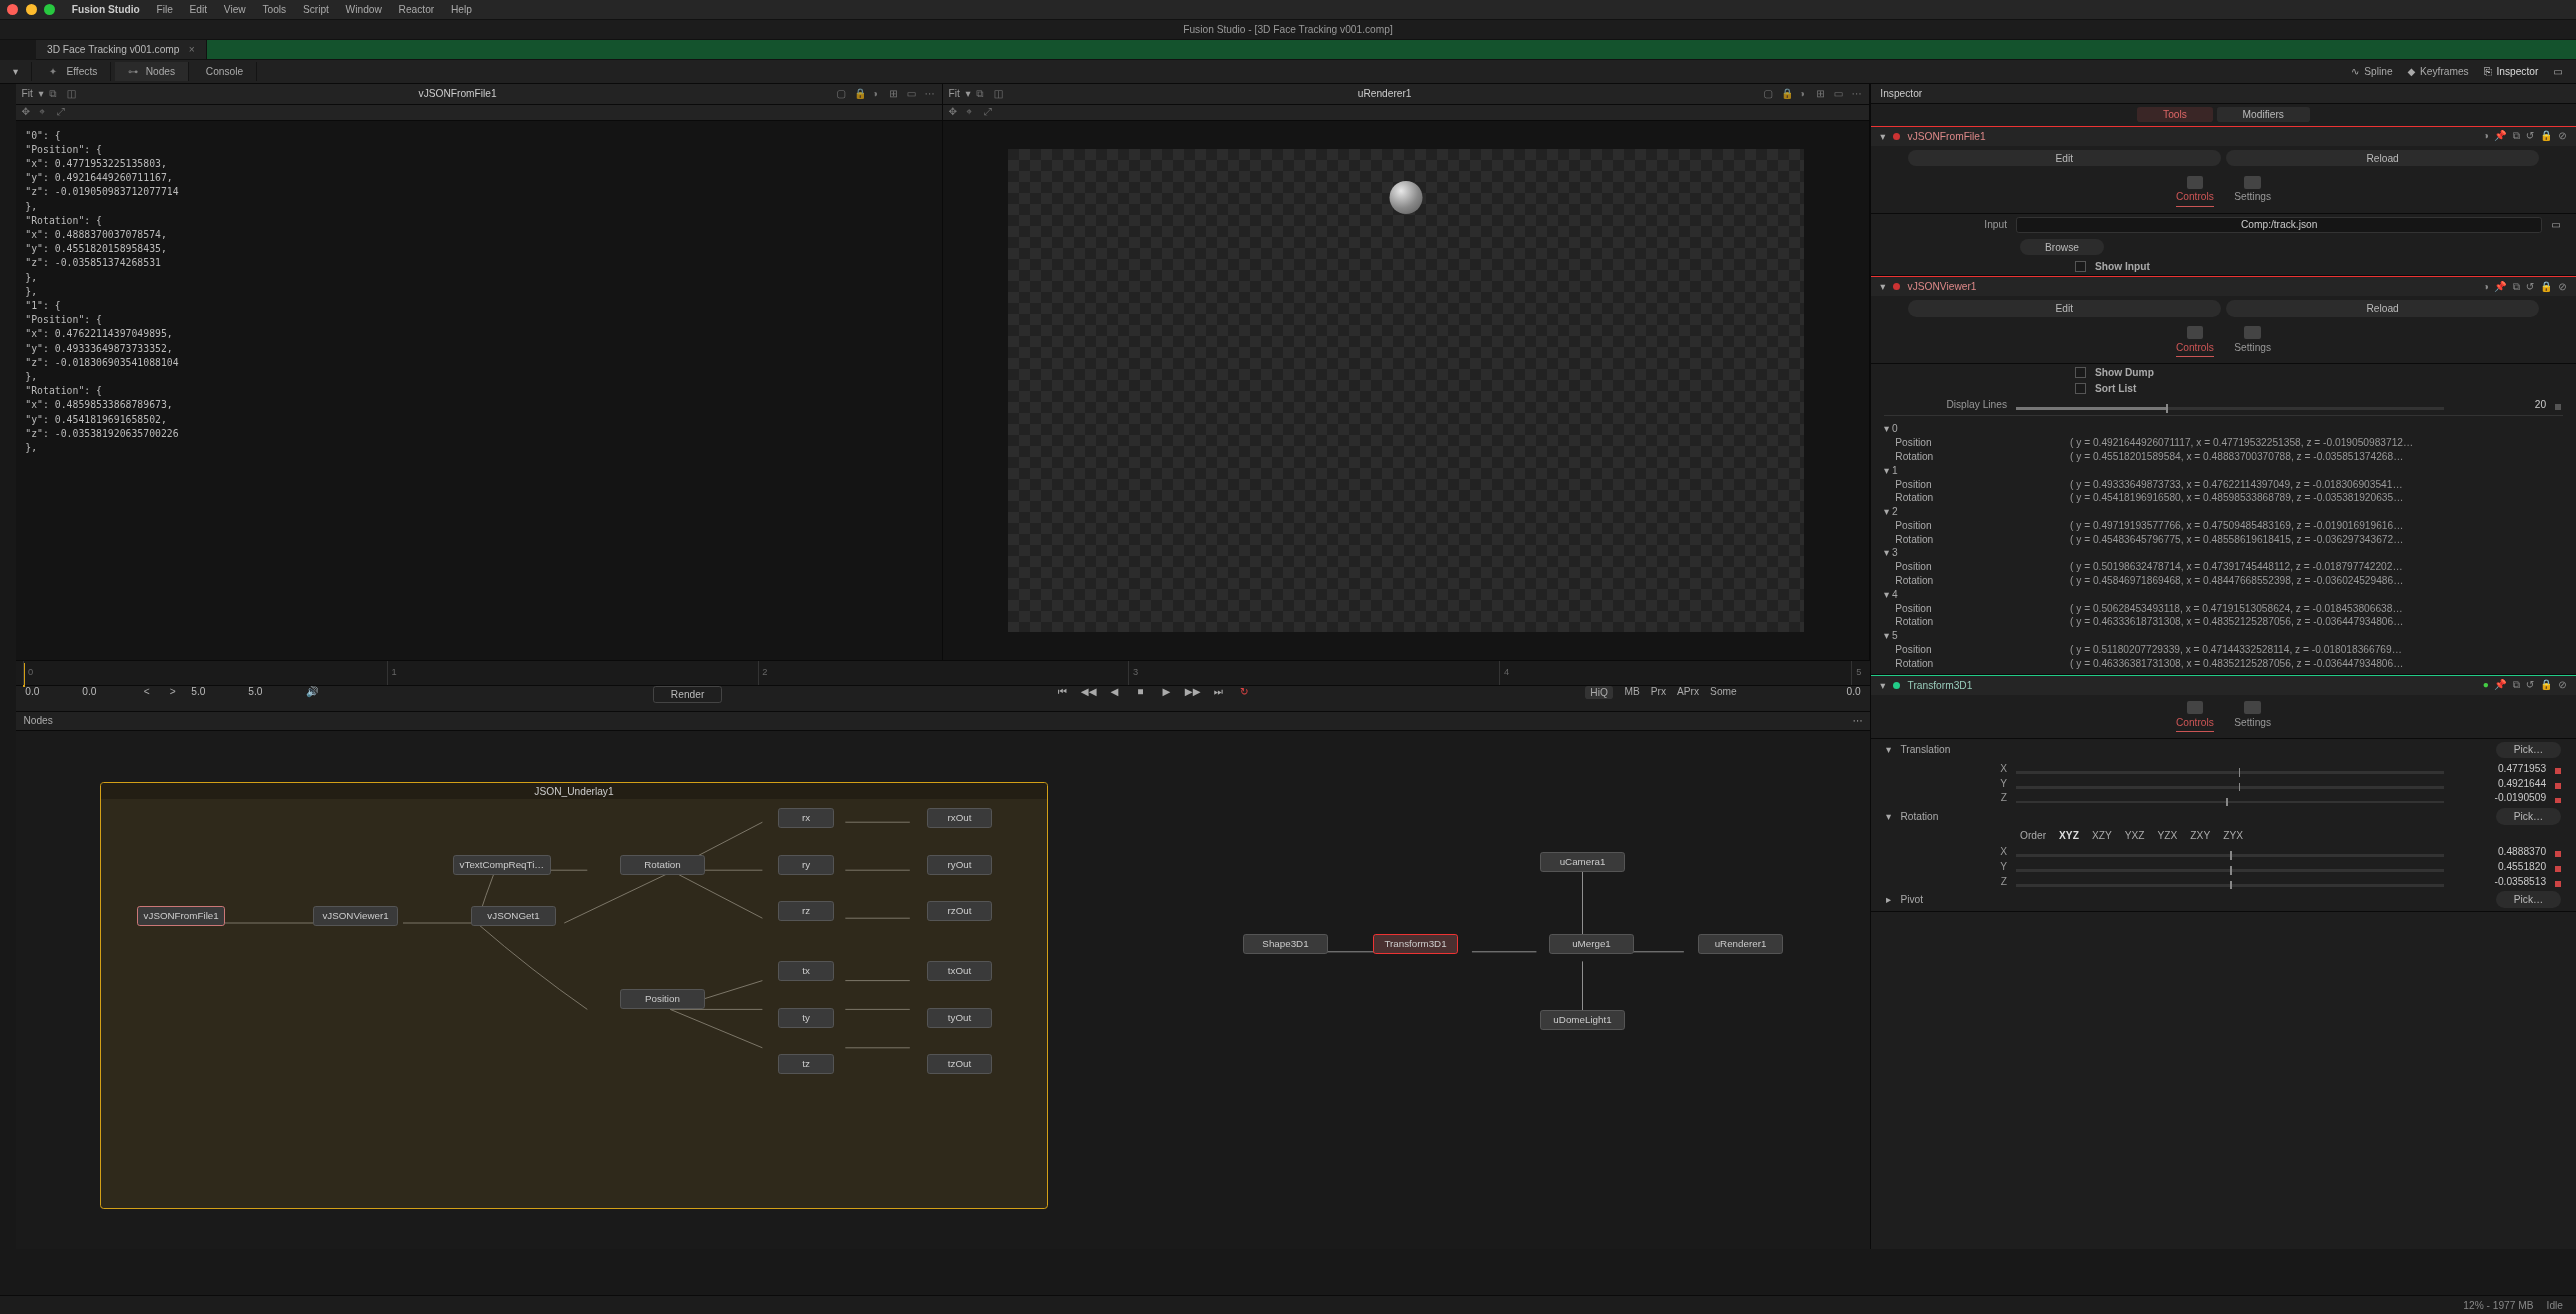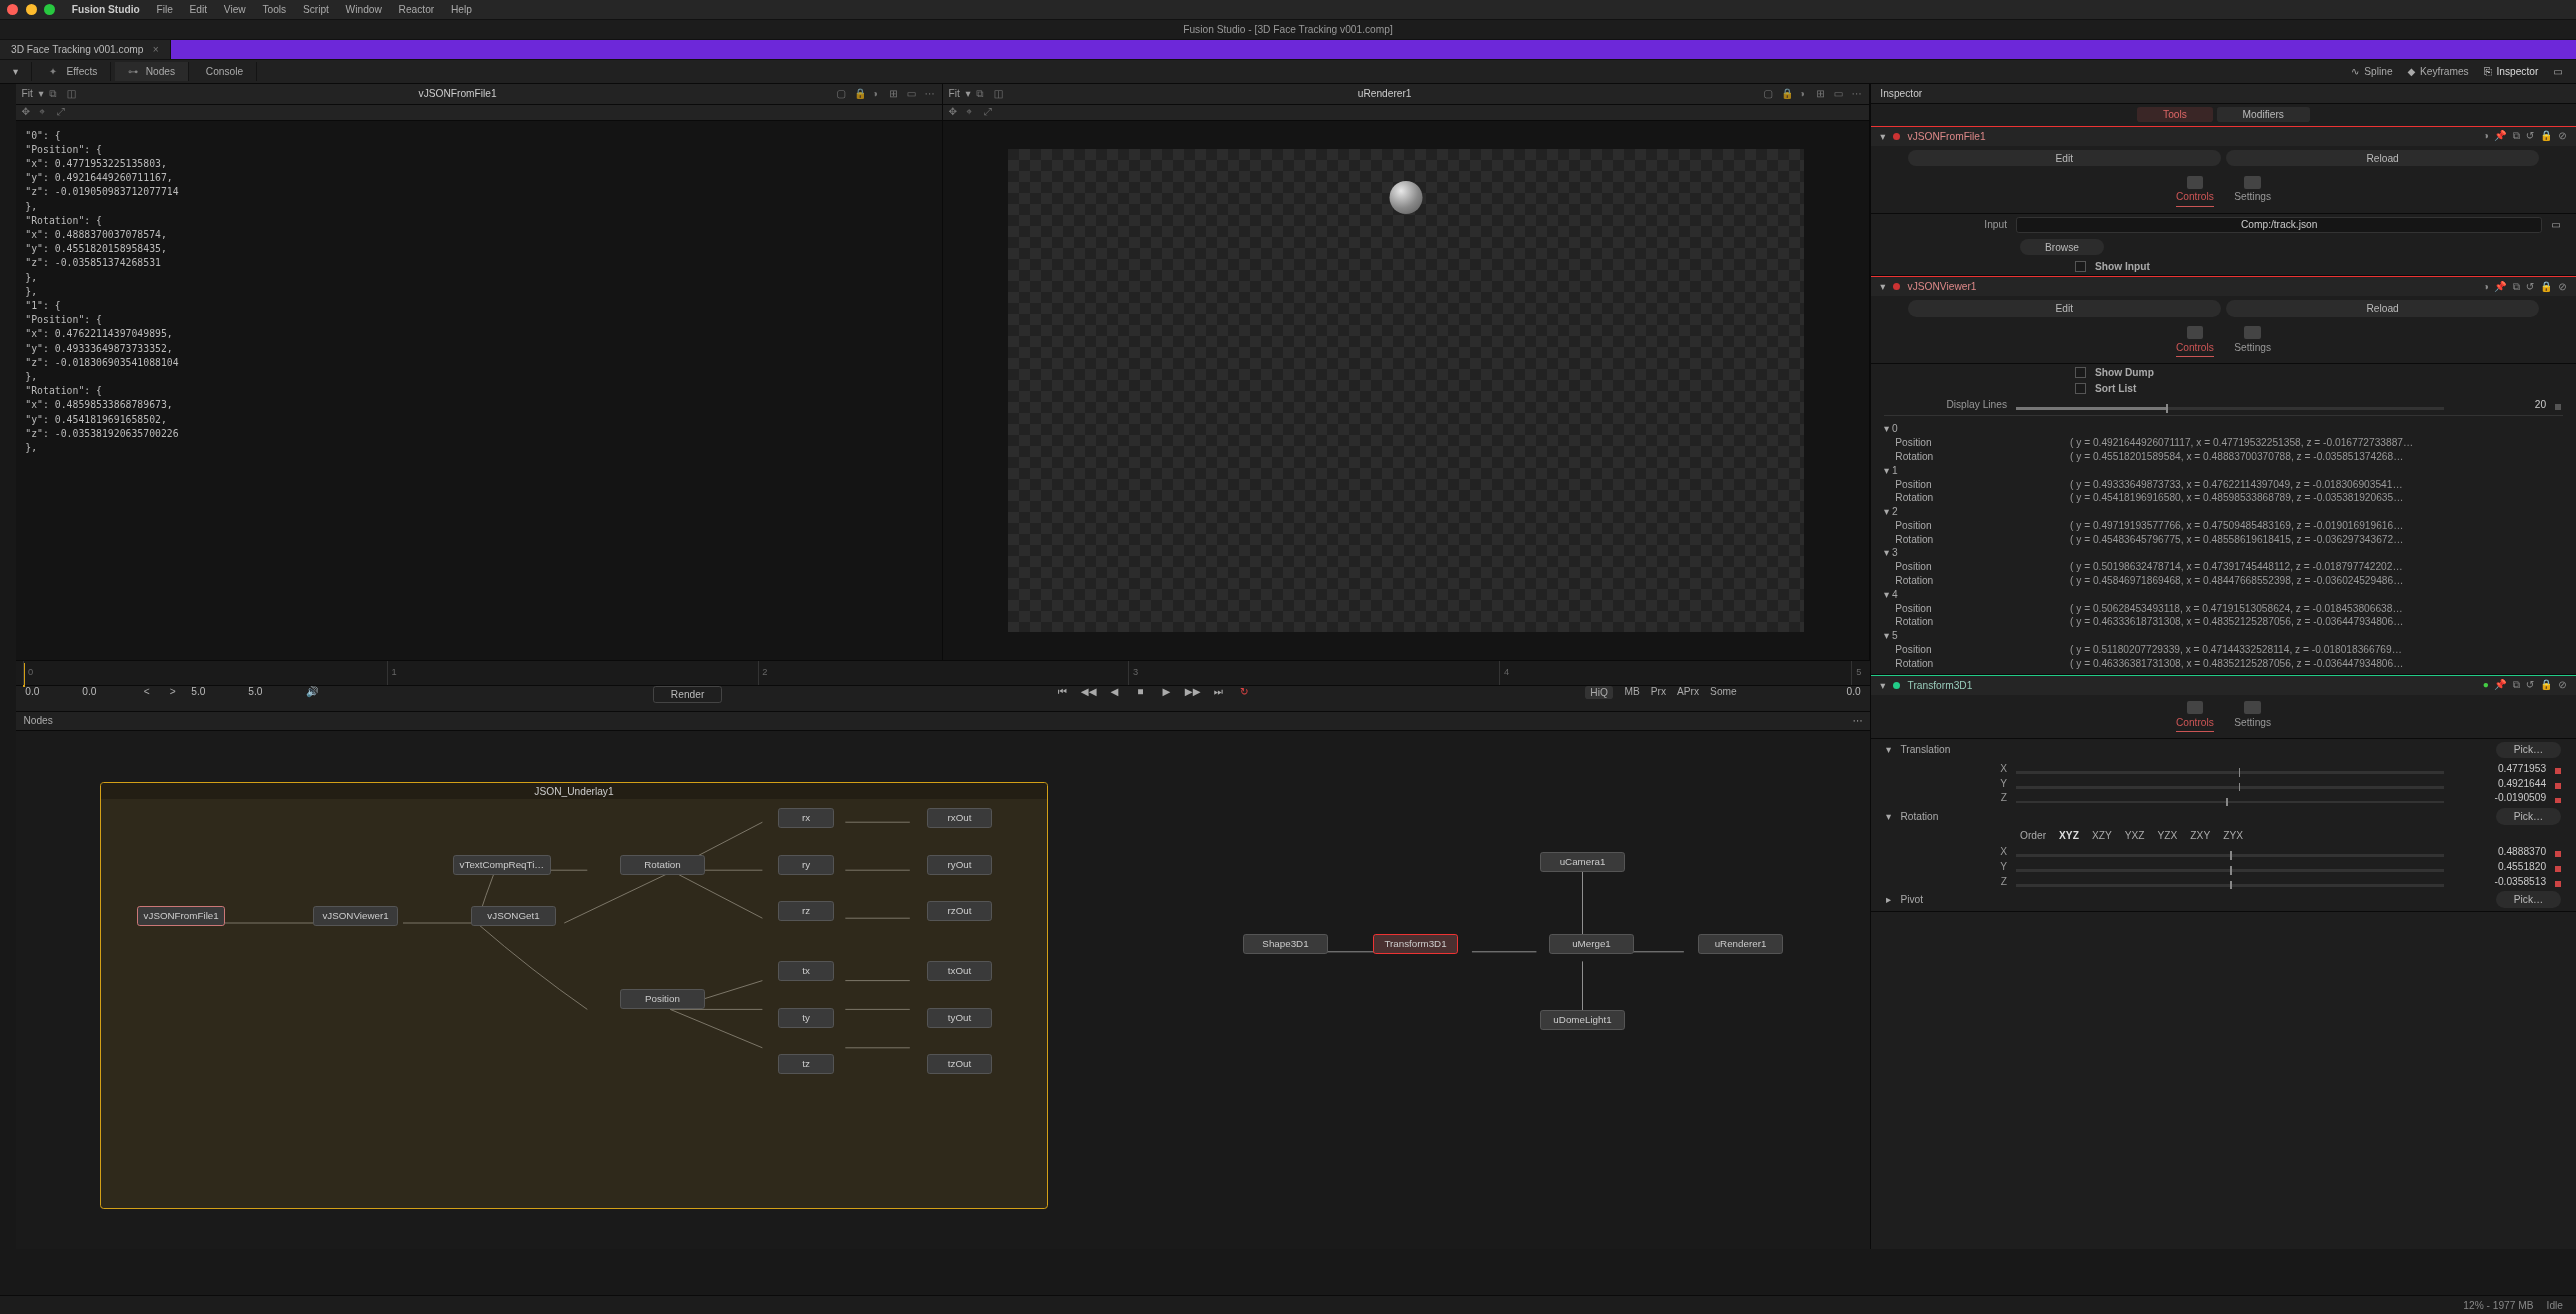--- a/index.html
+++ b/index.html
@@ -2,21 +2,21 @@
 <html><head>
 <meta charset="utf-8">
 <style>
 * { margin: 0; padding: 0; box-sizing: border-box; font-family: -apple-system, "Helvetica Neue", Arial, sans-serif; font-size: 10.2px; }
 body { background: #181818; color: #aaa; overflow: hidden; width: 2576px; height: 1314px; }
 .traffic { display: flex; gap: 7.4px; padding: 5.6px 9.3px; background: #262626; }
 .traffic div { width: 11px; height: 11px; border-radius: 50%; }
 .menubar { display: flex; align-items: center; background: #262626; height: 20.4px; padding: 0 7.4px; gap: 16.7px; border-bottom: 0.9px solid #111; }
 .menubar .app { font-weight: 600; color: #ccc; }
 .titlebar { background: #1c1c1c; text-align: center; color: #999; padding: 3.7px 0; border-bottom: 0.9px solid #111; }
-.tabbar { display: flex; background: #6d28d9; border-bottom: 0.9px solid #111; height: 20.4px; }
+.tabbar { display: flex; background: #14532d; border-bottom: 0.9px solid #111; height: 20.4px; margin-left: 36px; }
 .tab { display: flex; align-items: center; padding: 0 11px; background: #232323; color: #bbb; border-right: 0.9px solid #111; gap: 9.3px; }
 .tab .close { color: #777; }
 .subbar { display: flex; align-items: center; background: #212121; height: 24px; border-bottom: 0.9px solid #0a0a0a; }
 .subbar .left { display: flex; gap: 3.7px; align-items: center; }
 .seg { padding: 3.7px 13px; color: #aaa; border-right: 0.9px solid #141414; display: flex; align-items: center; gap: 5.6px; }
 .seg.active { background: #2a2a2a; }
 .spacer { flex: 1; }
 .right-tools { display: flex; gap: 15px; padding: 0 13px; color: #aaa; }
 .right-tools .item { display: flex; align-items: center; gap: 4.6px; }
 .main { display: flex; height: calc(100% - 149px); }
@@ -424,21 +424,21 @@
       <div style="padding:2.8px 13px">
           <div style="height:0.9px;background:#333"></div>
         </div>
       <div class="tree" id="json-tree">
           <div class="tree-row">
             <span class="k">▾ 0</span>
             <span class="v"></span>
           </div>
           <div class="tree-row">
             <span class="k">&nbsp;&nbsp;&nbsp;&nbsp;Position</span>
-            <span class="v">( y = 0.4921644926071117, x = 0.47719532251358, z = -0.016772733887…</span>
+            <span class="v">( y = 0.4921644926071117, x = 0.47719532251358, z = -0.019050983712…</span>
           </div>
           <div class="tree-row">
             <span class="k">&nbsp;&nbsp;&nbsp;&nbsp;Rotation</span>
             <span class="v">( y = 0.45518201589584, x = 0.48883700370788, z = -0.035851374268…</span>
           </div>
           <div class="tree-row">
             <span class="k">▾ 1</span>
             <span class="v"></span>
           </div>
           <div class="tree-row">

